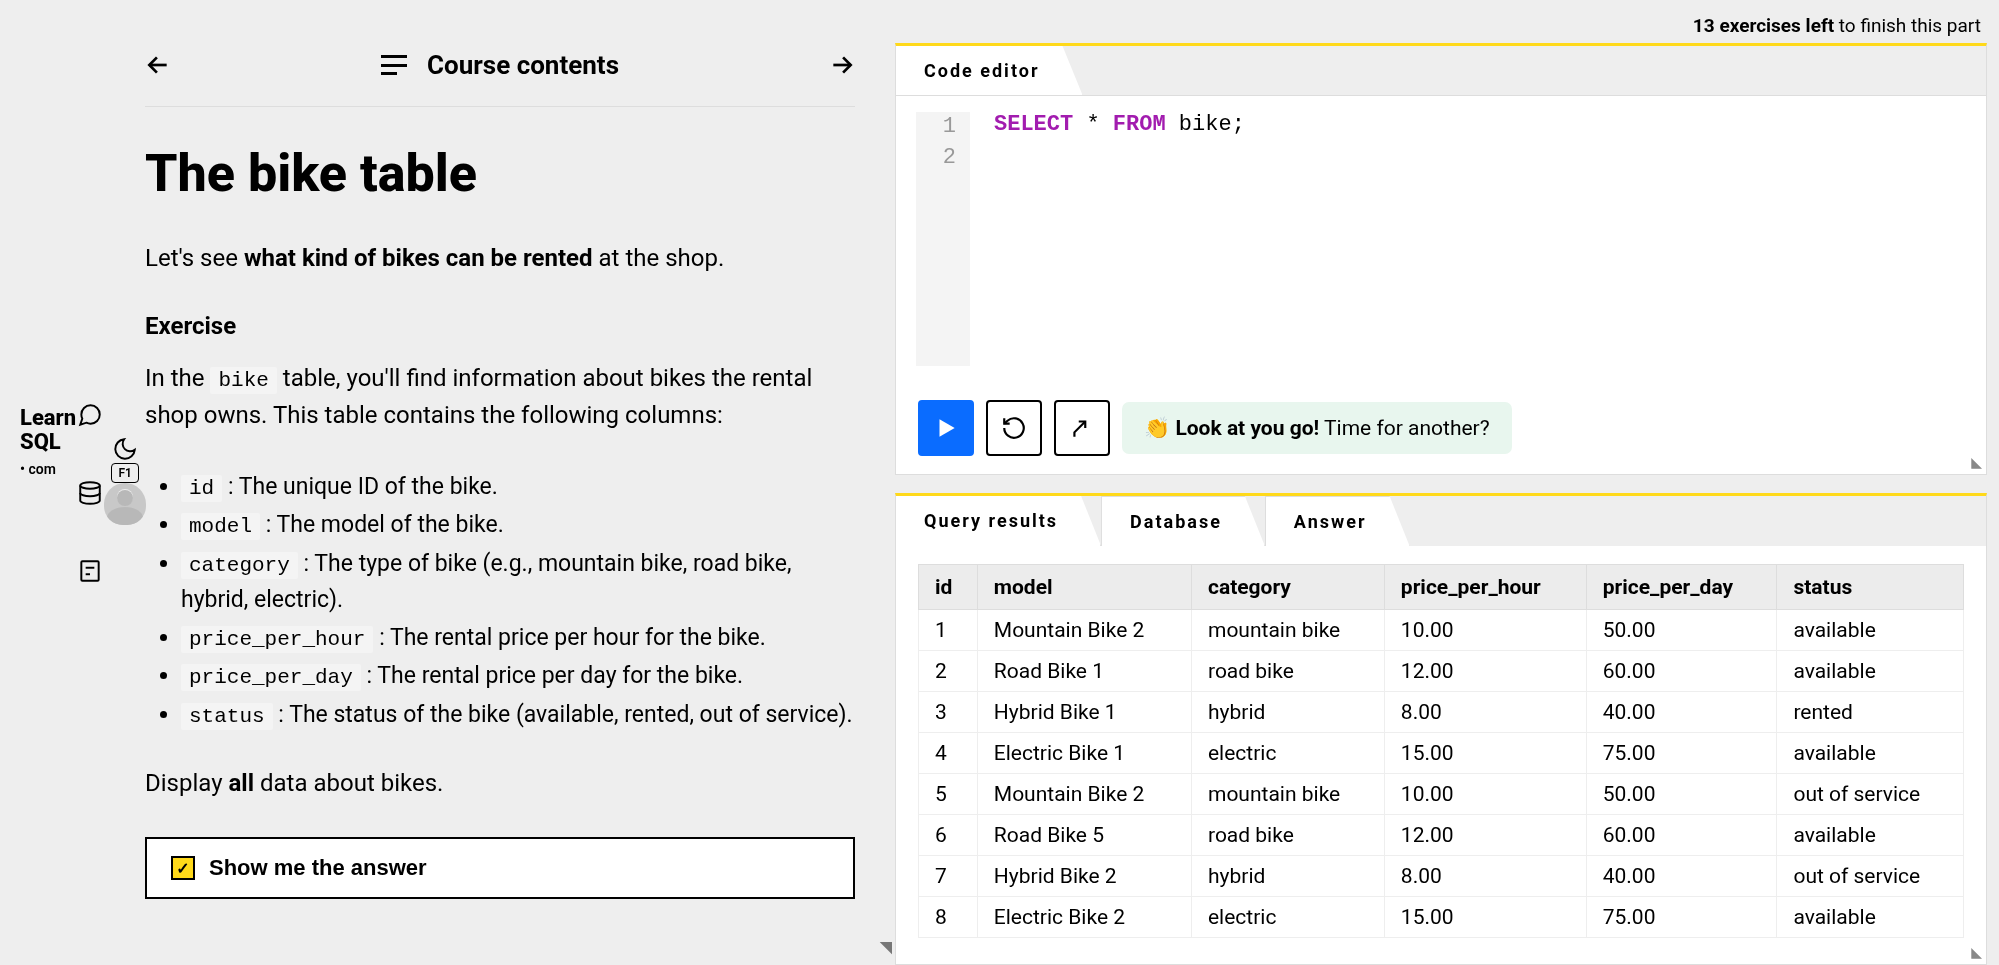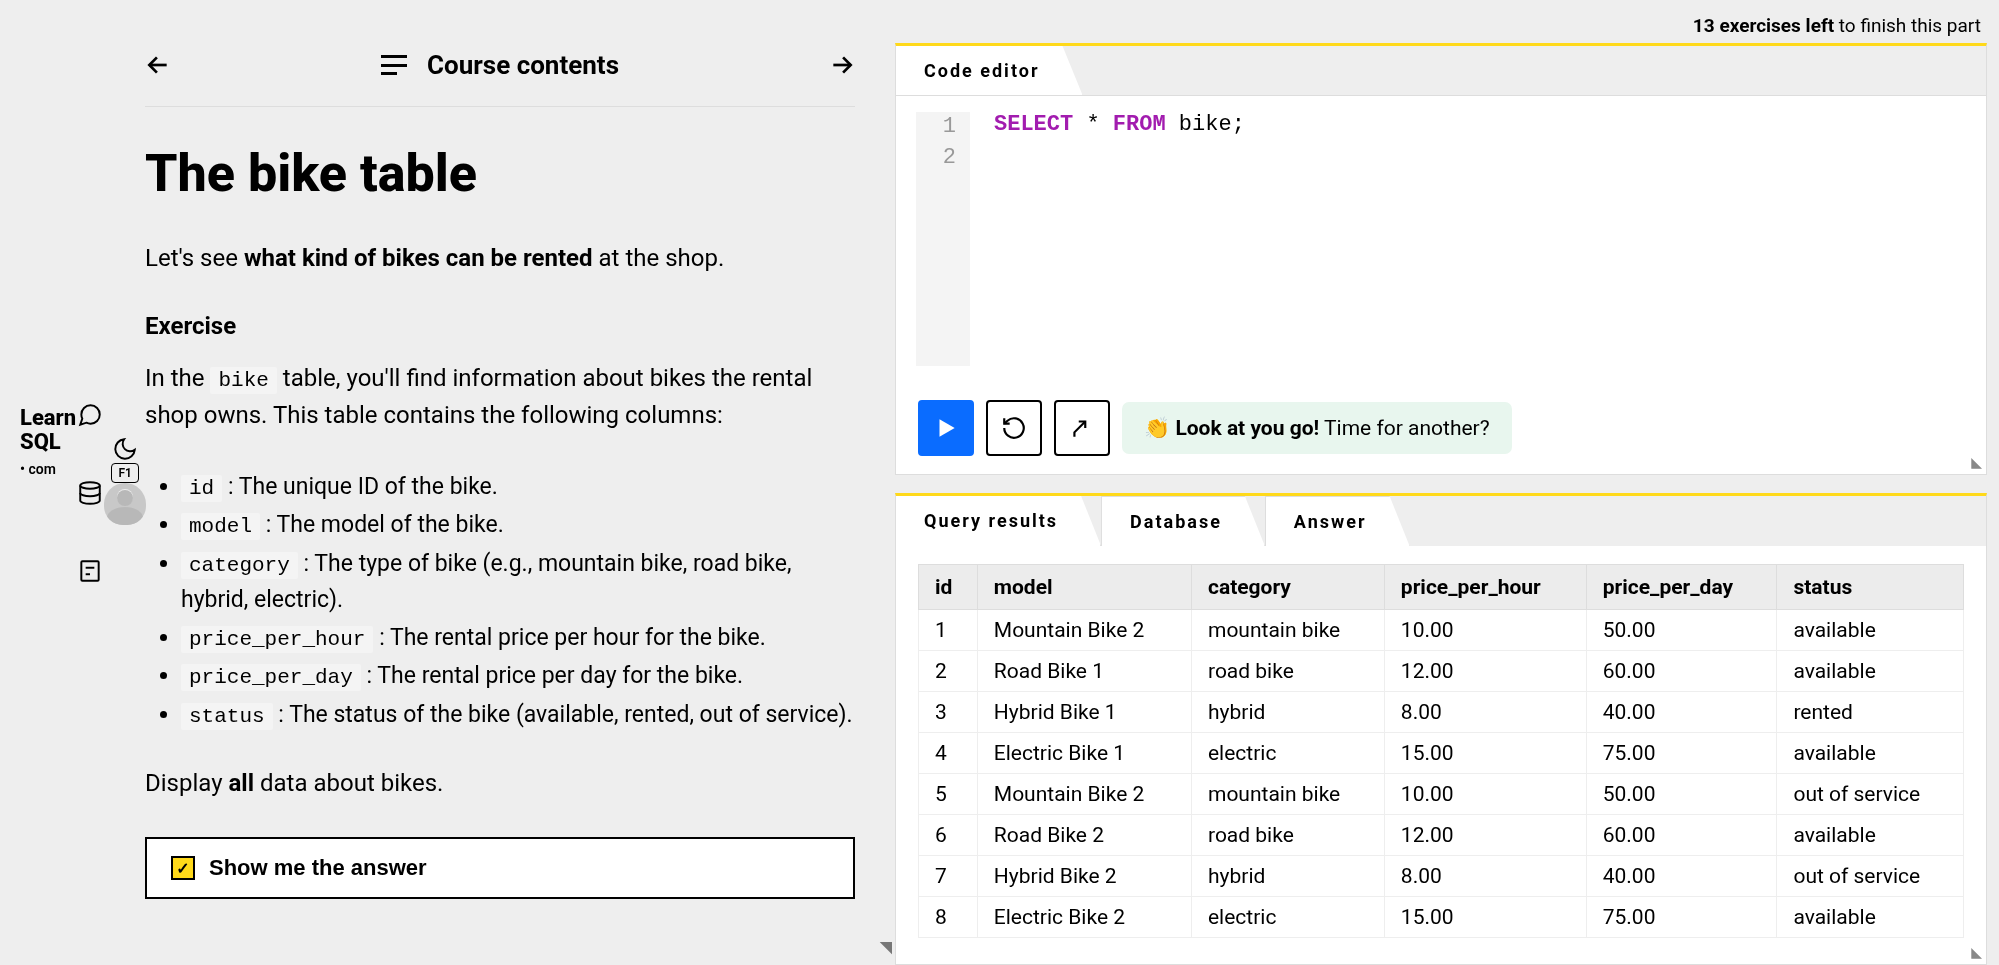--- a/index.html
+++ b/index.html
@@ -263,21 +263,21 @@
               <tr>
                 <td>5</td>
                 <td>Mountain Bike 2</td>
                 <td>mountain bike</td>
                 <td>10.00</td>
                 <td>50.00</td>
                 <td>out of service</td>
               </tr>
               <tr>
                 <td>6</td>
-                <td>Road Bike 2</td>
+                <td>Road Bike 5</td>
                 <td>road bike</td>
                 <td>12.00</td>
                 <td>60.00</td>
                 <td>available</td>
               </tr>
               <tr>
                 <td>7</td>
                 <td>Hybrid Bike 2</td>
                 <td>hybrid</td>
                 <td>8.00</td>

